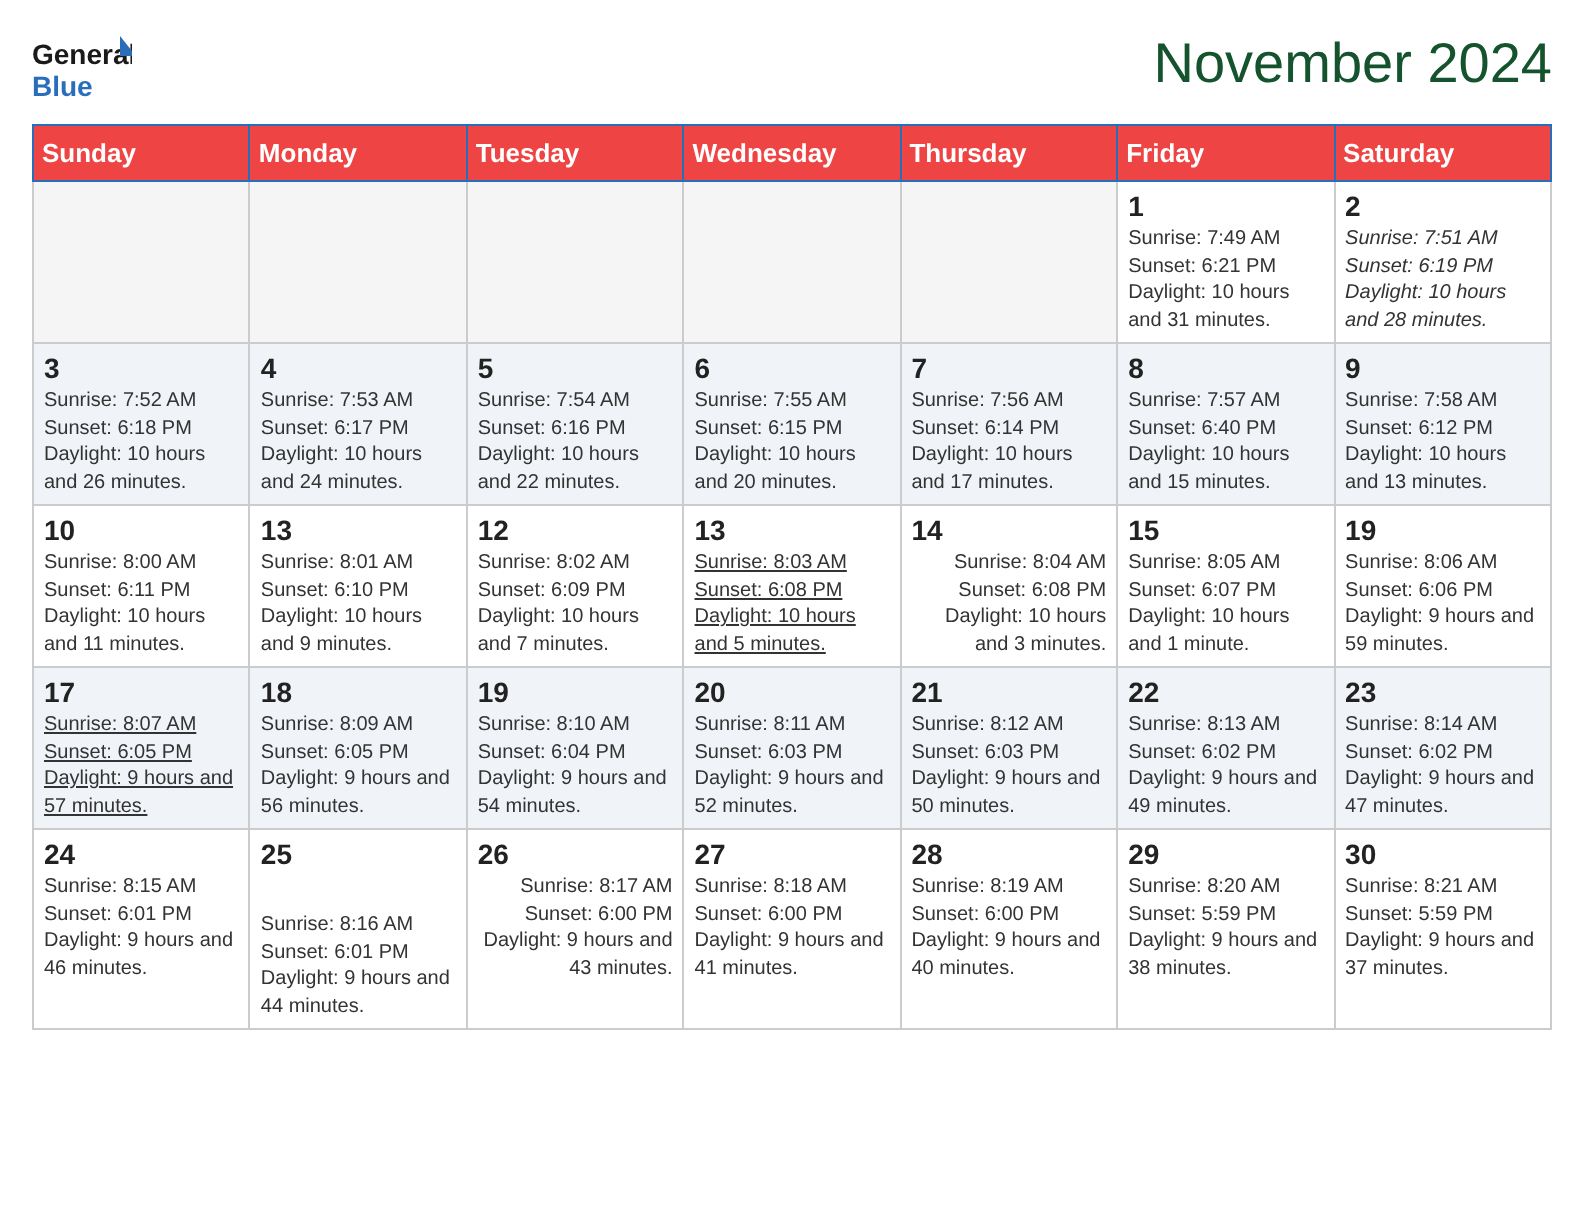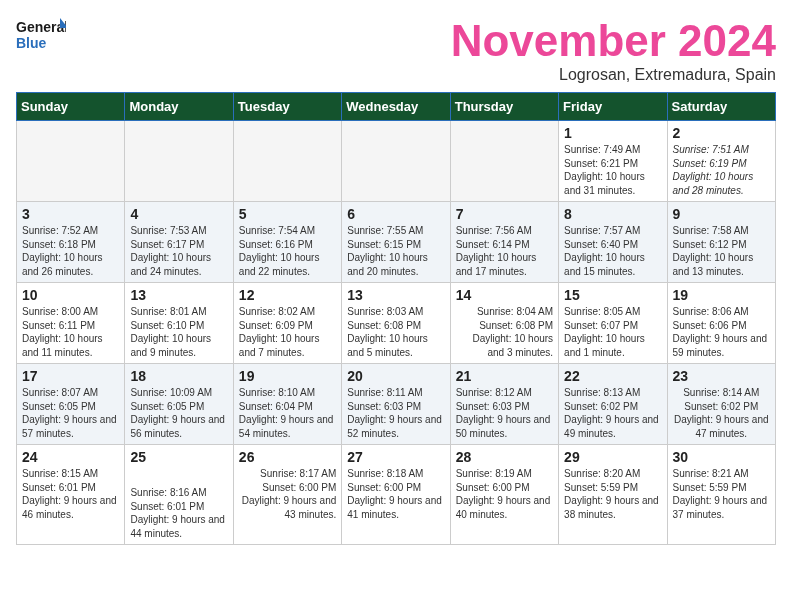--- a/index.html
+++ b/index.html
@@ -18,23 +18,23 @@
     }
     .logo {
       display: flex;
       align-items: center;
       gap: 4px;
     }
     .title-area {
       text-align: right;
     }
     .month-title {
-      font-size: 44px;
-      font-weight: bold;
-      color: #ec4899;
+      font-size: 28px;
+      font-weight: normal;
+      color: #14532d;
     }
     .location-title {
       font-size: 16px;
       color: #333;
     }
     table {
       width: 100%;
       border-collapse: collapse;
       table-layout: fixed;
     }
@@ -66,40 +66,39 @@
       display: block;
       margin-bottom: 2px;
     }
     .day-info {
       font-size: 10px;
       color: #333;
       line-height: 1.35;
     }
     tr:nth-child(odd) td { background: #fff; }
     tr:nth-child(even) td { background: #f0f4f8; }
-    tr:first-child th { background: #14532d; }
+    tr:first-child th { background: #ef4444; }
     
     .row-even td { background: #f0f4f8; }
     .row-odd td { background: #fff; }
     .row-odd td.empty { background: #f5f5f5; }
   </style>
 </head>
 <body>
 
 <div class="header-area">
   <div class="logo">
   <svg width="50" height="38" viewBox="0 0 50 38">
     <text x="0" y="16" font-size="14" font-weight="bold" font-family="Arial" fill="#1a1a1a">General</text>
     <text x="0" y="32" font-size="14" font-weight="bold" font-family="Arial" fill="#2a6ebb">Blue</text>
     <polygon points="44,2 52,12 44,12" fill="#2a6ebb"></polygon>
   </svg>
     </div>
   <div class="title-area">
     <div class="month-title">November 2024</div>
-    <div class="location-title">Logrosan, Extremadura, Spain</div>
   </div>
 </div>
 
 <table>
   <thead>
     <tr>
     <th>Sunday</th>
         <th>Monday</th>
         <th>Tuesday</th>
         <th>Wednesday</th>
@@ -186,21 +185,21 @@
 Daylight: 10 hours and 9 minutes.</div>
         </td>
         <td>
           <span class="day-num">12</span>
           <div class="day-info" style="white-space: pre-line;">Sunrise: 8:02 AM
 Sunset: 6:09 PM
 Daylight: 10 hours and 7 minutes.</div>
         </td>
         <td>
           <span class="day-num">13</span>
-          <div class="day-info" style="white-space: pre-line;">Sunrise: 8:03 AM
+          <div class="day-info" style="white-space: pre-line; text-decoration: underline;">Sunrise: 8:03 AM
 Sunset: 6:08 PM
 Daylight: 10 hours and 5 minutes.</div>
         </td>
         <td>
           <span class="day-num">14</span>
           <div class="day-info" style="white-space: pre-line; text-align: right;">Sunrise: 8:04 AM
 Sunset: 6:08 PM
 Daylight: 10 hours and 3 minutes.</div>
         </td>
         <td>
@@ -212,27 +211,27 @@
         <td>
           <span class="day-num">19</span>
           <div class="day-info" style="white-space: pre-line;">Sunrise: 8:06 AM
 Sunset: 6:06 PM
 Daylight: 9 hours and 59 minutes.</div>
         </td>
       </tr>
       <tr class="row-even">
         <td>
           <span class="day-num">17</span>
-          <div class="day-info" style="white-space: pre-line;">Sunrise: 8:07 AM
+          <div class="day-info" style="white-space: pre-line; text-decoration: underline;">Sunrise: 8:07 AM
 Sunset: 6:05 PM
 Daylight: 9 hours and 57 minutes.</div>
         </td>
         <td>
           <span class="day-num">18</span>
-          <div class="day-info" style="white-space: pre-line;">Sunrise: 10:09 AM
+          <div class="day-info" style="white-space: pre-line;">Sunrise: 8:09 AM
 Sunset: 6:05 PM
 Daylight: 9 hours and 56 minutes.</div>
         </td>
         <td>
           <span class="day-num">19</span>
           <div class="day-info" style="white-space: pre-line;">Sunrise: 8:10 AM
 Sunset: 6:04 PM
 Daylight: 9 hours and 54 minutes.</div>
         </td>
         <td>
@@ -248,21 +247,21 @@
 Daylight: 9 hours and 50 minutes.</div>
         </td>
         <td>
           <span class="day-num">22</span>
           <div class="day-info" style="white-space: pre-line;">Sunrise: 8:13 AM
 Sunset: 6:02 PM
 Daylight: 9 hours and 49 minutes.</div>
         </td>
         <td>
           <span class="day-num">23</span>
-          <div class="day-info" style="white-space: pre-line; text-align: center;">Sunrise: 8:14 AM
+          <div class="day-info" style="white-space: pre-line;">Sunrise: 8:14 AM
 Sunset: 6:02 PM
 Daylight: 9 hours and 47 minutes.</div>
         </td>
       </tr>
       <tr class="row-odd">
         <td>
           <span class="day-num">24</span>
           <div class="day-info" style="white-space: pre-line;">Sunrise: 8:15 AM
 Sunset: 6:01 PM
 Daylight: 9 hours and 46 minutes.</div>

